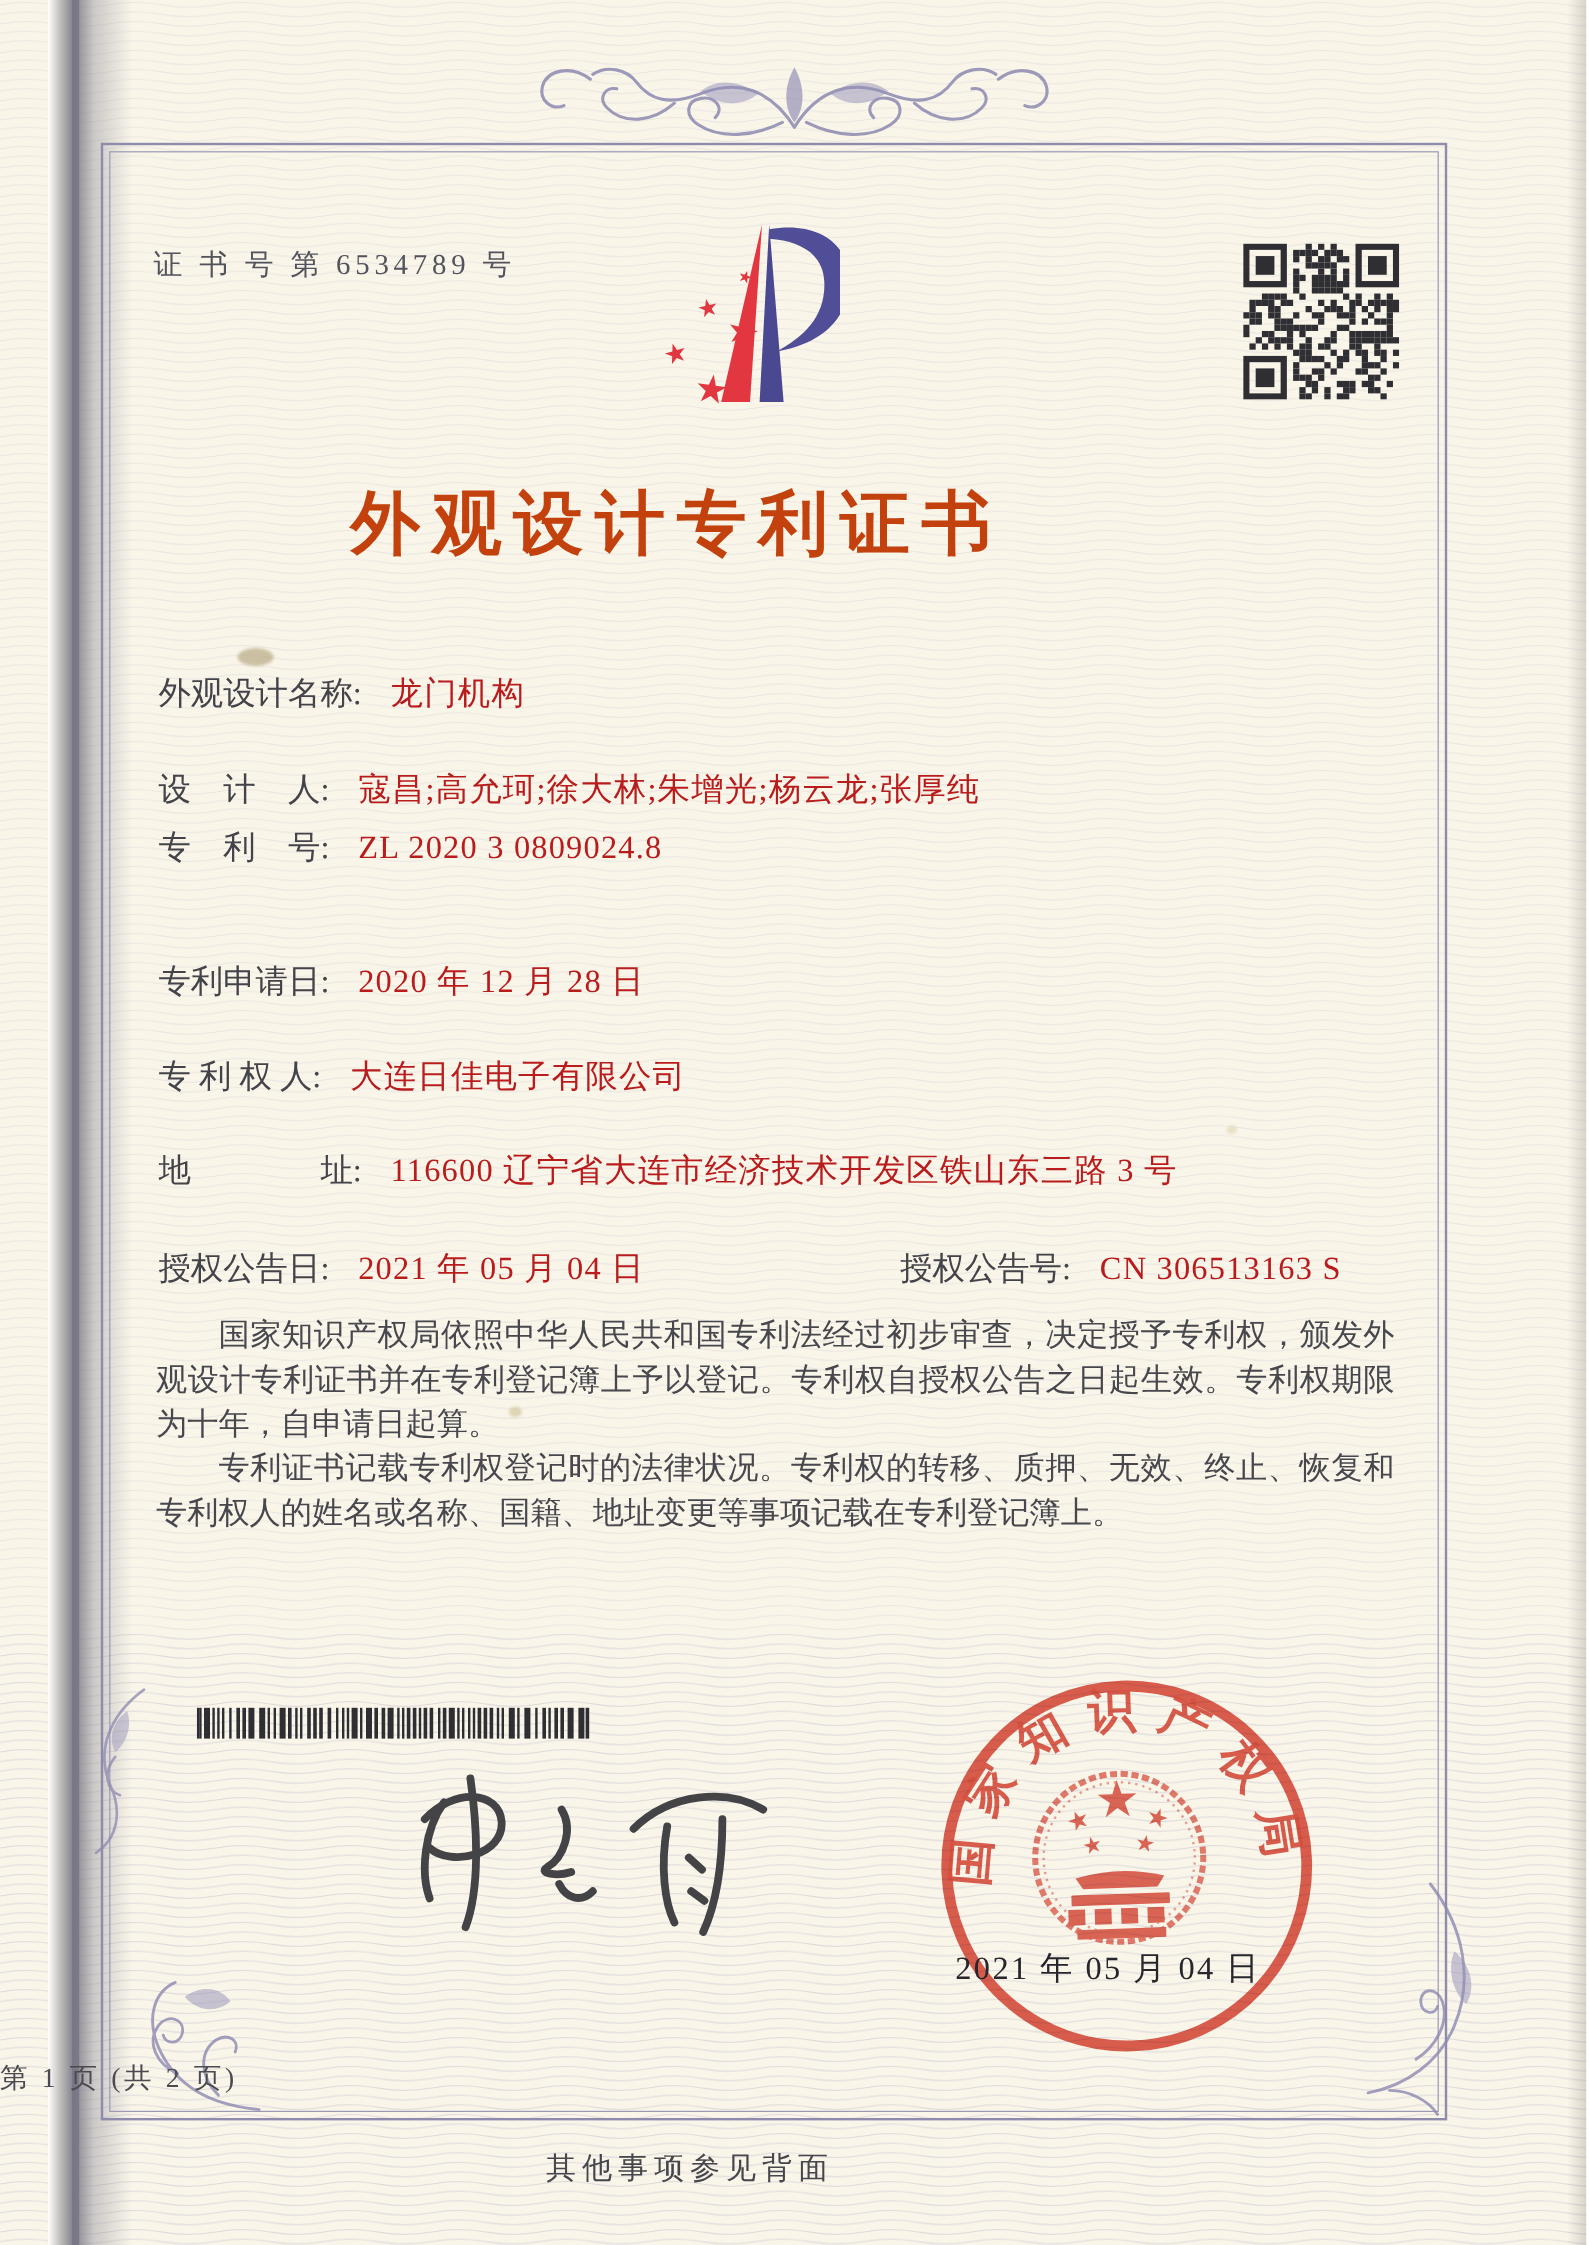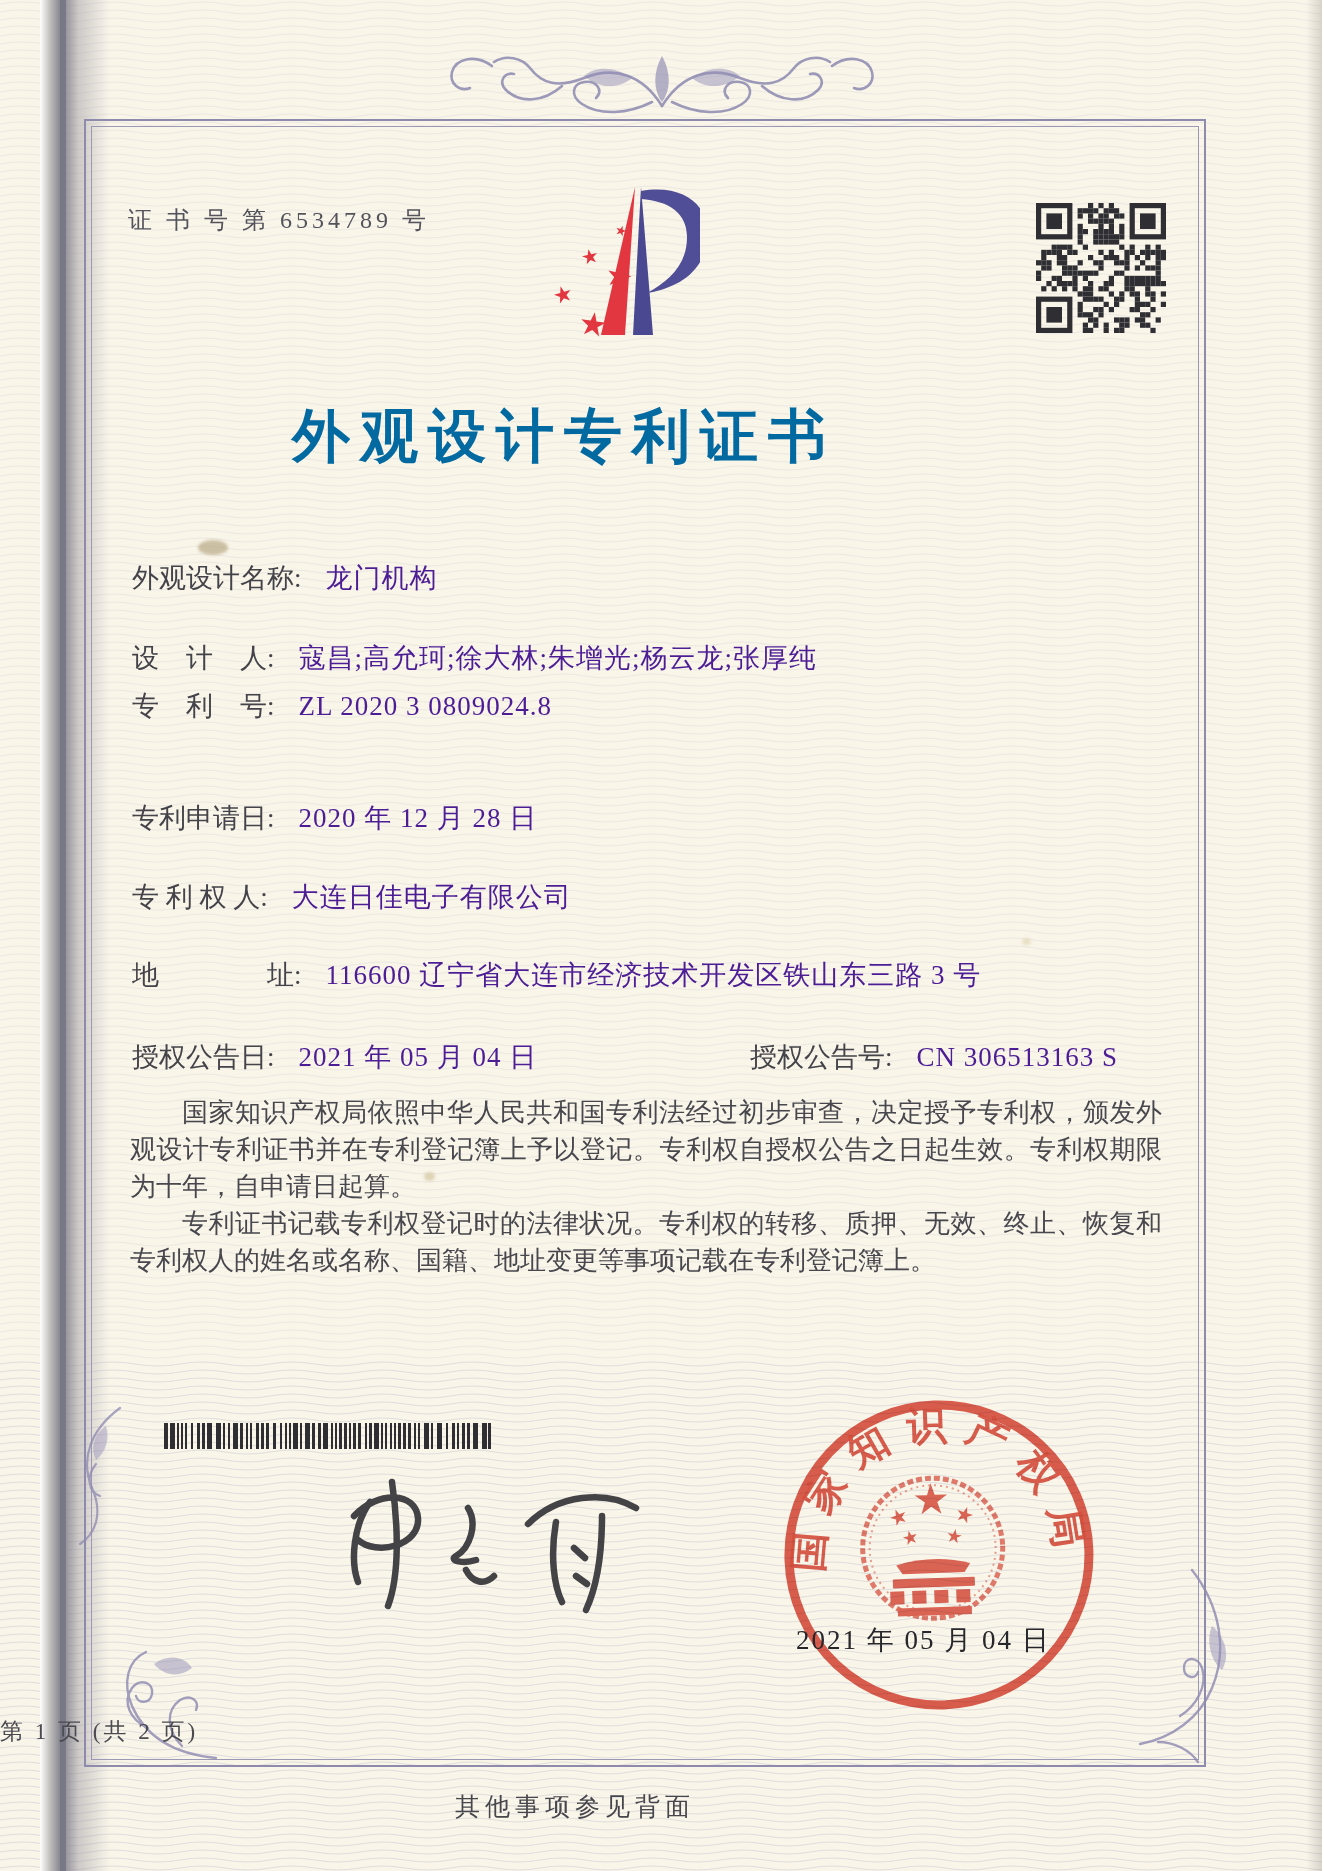--- a/index.html
+++ b/index.html
@@ -24,25 +24,25 @@
   .guilloche{position:absolute;left:0;top:0;}
   
   .frame-outer{position:absolute;left:84px;top:119px;width:1122px;height:1648px;border:2.5px solid #8e8bac;box-sizing:border-box;}
   .frame-inner{position:absolute;left:91px;top:126px;width:1108px;height:1634px;border:1px solid #9c99b7;box-sizing:border-box;}
   .orn{position:absolute;}
   .cert-no{position:absolute;left:128px;top:204px;font-size:24px;letter-spacing:4px;color:#53535c;}
   .logo{position:absolute;left:535px;top:183px;}
   .qr{position:absolute;left:1036px;top:203px;}
   .title{
     position:absolute;left:84px;top:398px;width:960px;text-align:center;
-    font-size:58px;font-weight:700;letter-spacing:10px;color:#0369a1;
+    font-size:58px;font-weight:700;letter-spacing:10px;color:#c2410c;
   }
   .field-row{position:absolute;left:132px;font-size:27px;white-space:nowrap;color:#434349;}
   .field-label{color:#434349;}
-  .field-value{margin-left:24px;color:#4c1d95;letter-spacing:1px;}
+  .field-value{margin-left:24px;color:#b91c1c;letter-spacing:1px;}
   .row-y0{top:560px;} .row-y1{top:640px;} .row-y2{top:688px;} .row-y3{top:800px;}
   .row-y4{top:879px;} .row-y5{top:957px;text-align:center;} .row-y6{top:1039px;}
   .grant-right{position:absolute;left:618px;top:0;}
   .bodytext{
     position:absolute;left:130px;top:1094px;width:1032px;
     font-size:26px;line-height:37px;text-align:justify;color:#47474d;
   }
   .bodytext p{margin:0;text-indent:2em;}
   .barcode{position:absolute;left:164px;top:1423px;}
   .officer{position:absolute;left:162px;top:1524px;font-family:"Liberation Sans","DejaVu Sans",sans-serif;color:#323237;}

